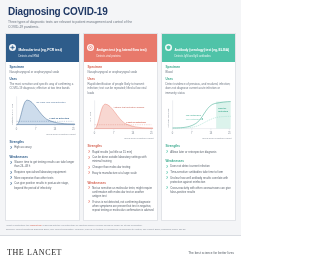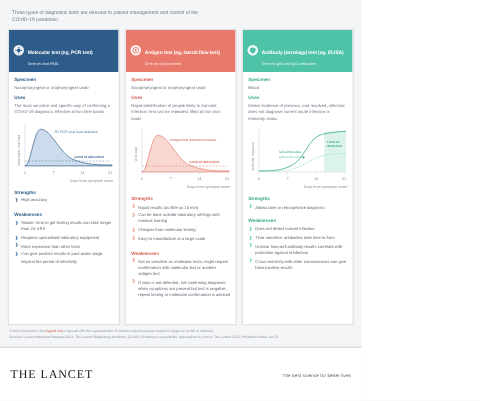--- a/index.html
+++ b/index.html
@@ -112,20 +112,21 @@
     font-size:8px;letter-spacing:0.6px;color:#1a1a1a;line-height:1;
   }
   .slogan{font-size:3px;color:#4a525c;letter-spacing:0.1px;}
 </style>
 </head>
 <body>
 
 <div class="poster">
 
   <div class="head">
+    <div class="title">Diagnosing COVID-19</div>
     <div class="subtitle">Three types of diagnostic tests are relevant to patient management and control of the COVID-19 pandemic.</div>
   </div>
 
   <div class="cards">
 
     <div class="card c1">
       <div class="card-head">
         <span class="badge">
           <svg width="5" height="5" viewBox="0 0 24 24">
             <circle cx="12" cy="12" r="6" fill="#2e5c8a"></circle>

